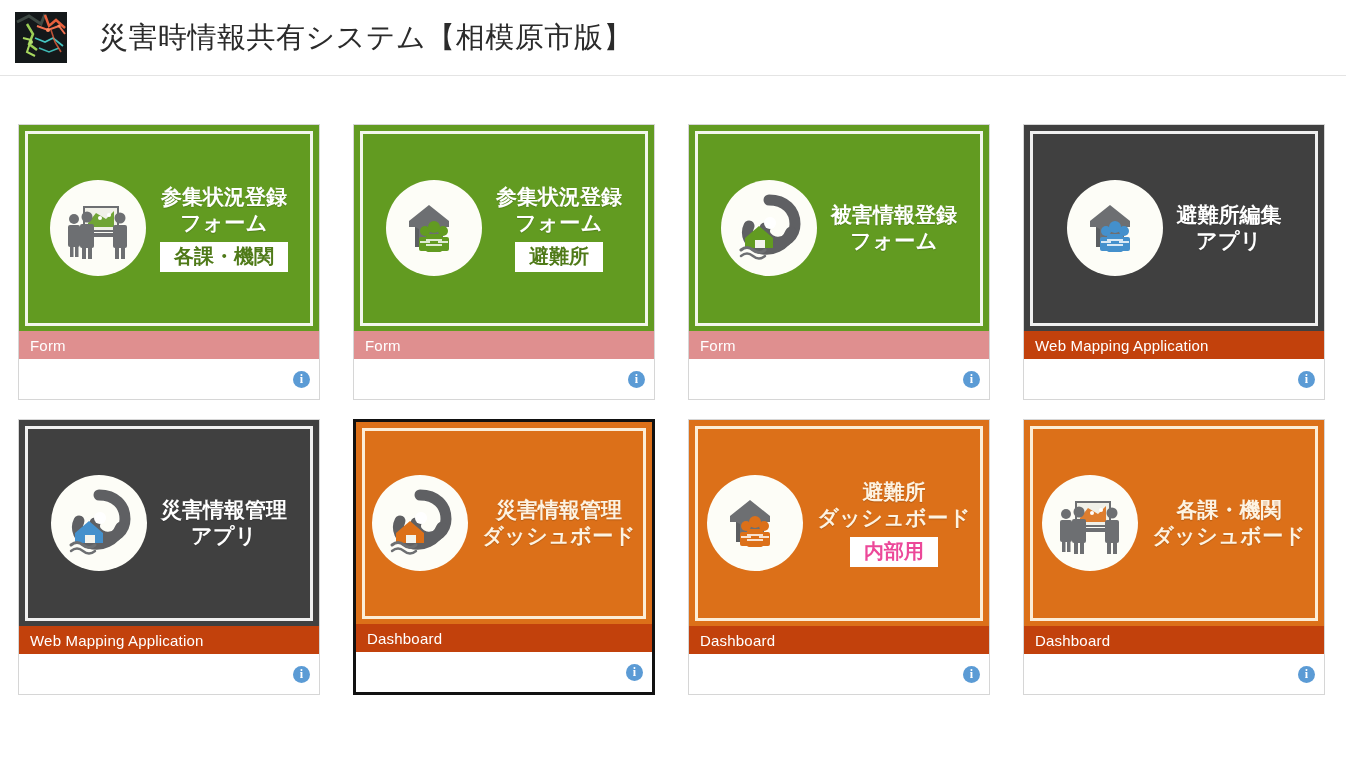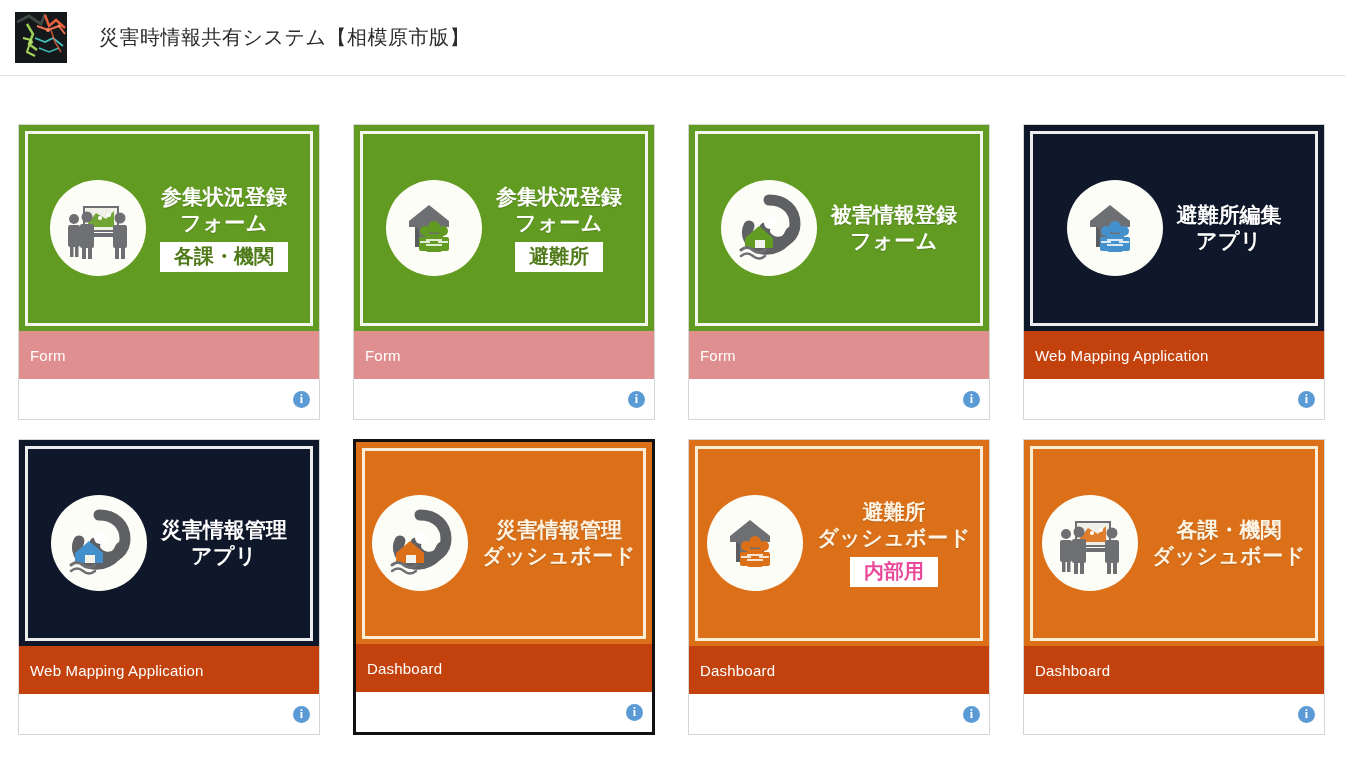--- a/index.html
+++ b/index.html
@@ -22,21 +22,21 @@
   .app-thumb {
     width: 52px; height: 51px;
     flex: 0 0 52px;
     position: relative;
     overflow: hidden;
     background: #1b1f1c;
   }
   .app-thumb svg { display: block; width: 52px; height: 51px; }
   .app-title {
     margin-left: 32px;
-    font-size: 20px;
+    font-size: 29px;
     color: #2b2b2b;
     letter-spacing: 0.5px;
     white-space: nowrap;
   }
 
   
   .gallery {
     padding: 48px 0 0 18px;
     display: flex;
     flex-wrap: wrap;
@@ -65,21 +65,21 @@
   }
   .card.selected .card-thumb { height: 202px; }
   .card-thumb::after {
     content: "";
     position: absolute;
     left: 6px; right: 6px; top: 6px; bottom: 5px;
     border: 3px solid rgba(255,255,255,0.92);
     pointer-events: none;
   }
   .thumb-green  { background: #629B21; }
-  .thumb-blue   { background: #0f172a; }
+  .thumb-blue   { background: #404040; }
   .thumb-orange { background: #DC7019; }
   .thumb-orange::after { border-color: rgba(253,243,226,0.95); }
 
   .thumb-inner {
     display: flex;
     align-items: center;
     gap: 14px;
     padding: 0 14px;
     position: relative;
     z-index: 2;
@@ -115,21 +115,21 @@
     padding: 2px 14px 3px 14px;
     font-size: 20px;
     font-weight: 700;
     color: #4f7a18;
     text-shadow: none;
     line-height: 1.25;
   }
   .thumb-orange .thumb-badge { color: #ec4899; }
 
   .card-footer {
-    height: 48px;
+    height: 28px;
     display: flex;
     align-items: center;
     padding-left: 11px;
     font-size: 15px;
     color: #ffffff;
     letter-spacing: 0.2px;
   }
   .foot-pink { background: #DF8F8F; }
   .foot-gray { background: #c2410c; }
 

